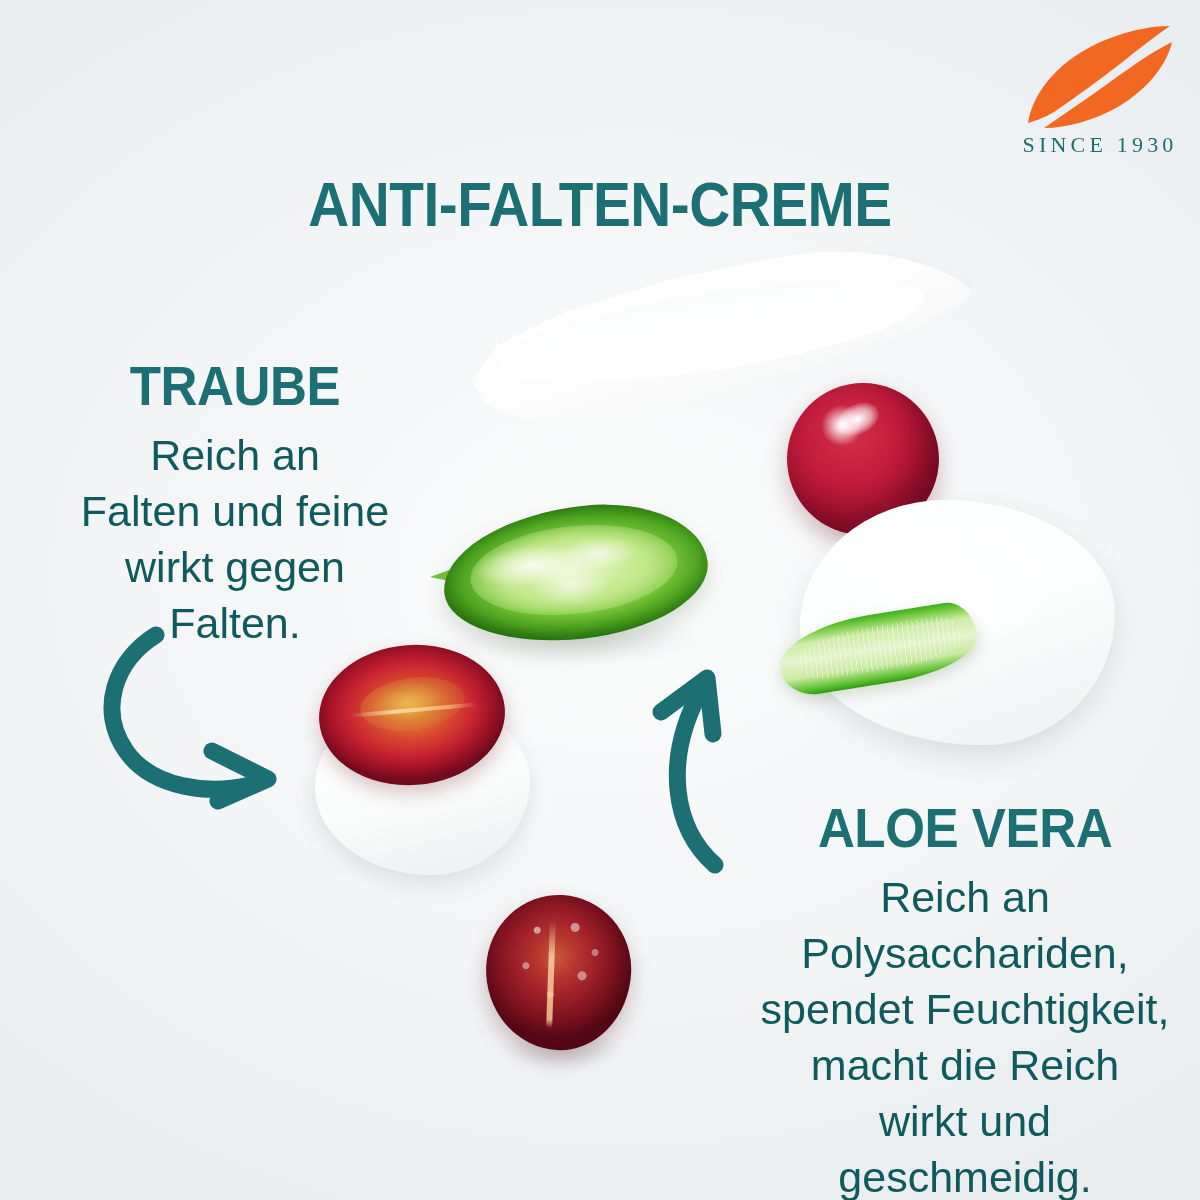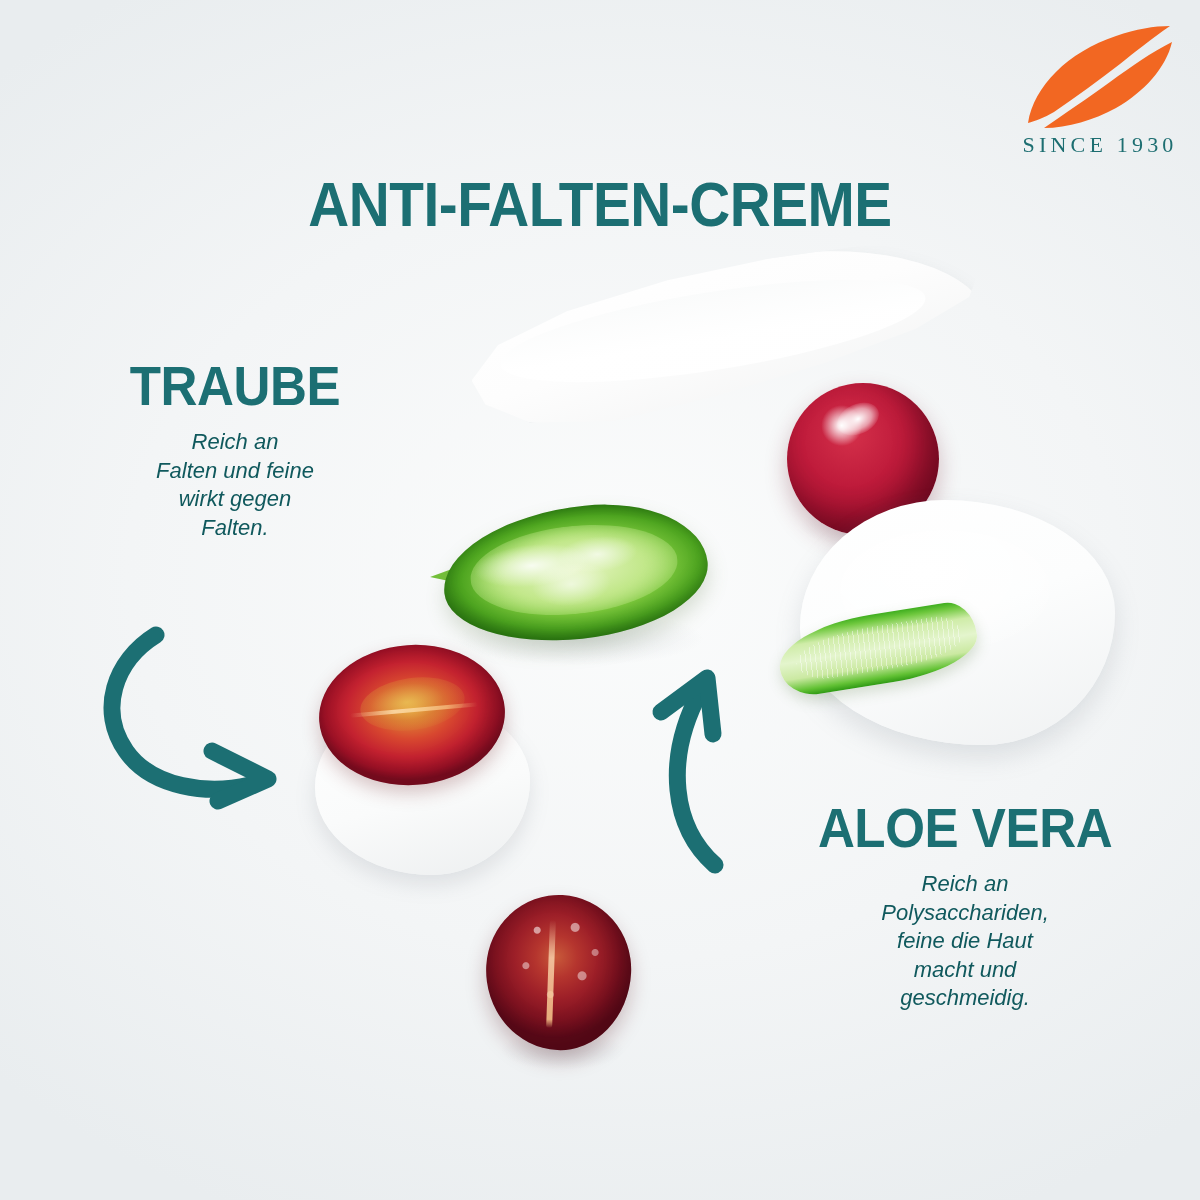--- a/index.html
+++ b/index.html
@@ -49,24 +49,23 @@
     color:#1c6f73;
     font-weight:bold;
     font-size:55px;
     letter-spacing:-0.5px;
     transform:scaleX(0.93);
     white-space:nowrap;
     line-height:1.02;
   }
   .sec-body{
     color:#10595d;
-    font-size:22px;
+    font-size:43px;
     line-height:1.30;
     font-weight:400;
-    font-style:italic;
   }
 
   #sec-traube{left:0px;top:358px;width:470px;}
   #sec-traube .sec-title{text-align:center;transform-origin:center;}
   #sec-traube .sec-body{text-align:center;margin-top:14px;}
 
   #sec-aloe{left:730px;top:800px;width:470px;}
   #sec-aloe .sec-title{text-align:center;transform-origin:center;}
   #sec-aloe .sec-body{text-align:center;margin-top:14px;}
 
@@ -283,19 +282,20 @@
       <div>wirkt gegen</div>
       <div>Falten.</div>
     </div>
   </div>
 
   <div class="section" id="sec-aloe">
     <div class="sec-title">ALOE VERA</div>
     <div class="sec-body">
       <div>Reich an</div>
       <div>Polysacchariden,</div>
-      <div>feine die Haut</div>
-      <div>macht und</div>
+      <div>spendet Feuchtigkeit,</div>
+      <div>macht die Reich</div>
+      <div>wirkt und</div>
       <div>geschmeidig.</div>
     </div>
   </div>
 
 </div>
 
 </body></html>

